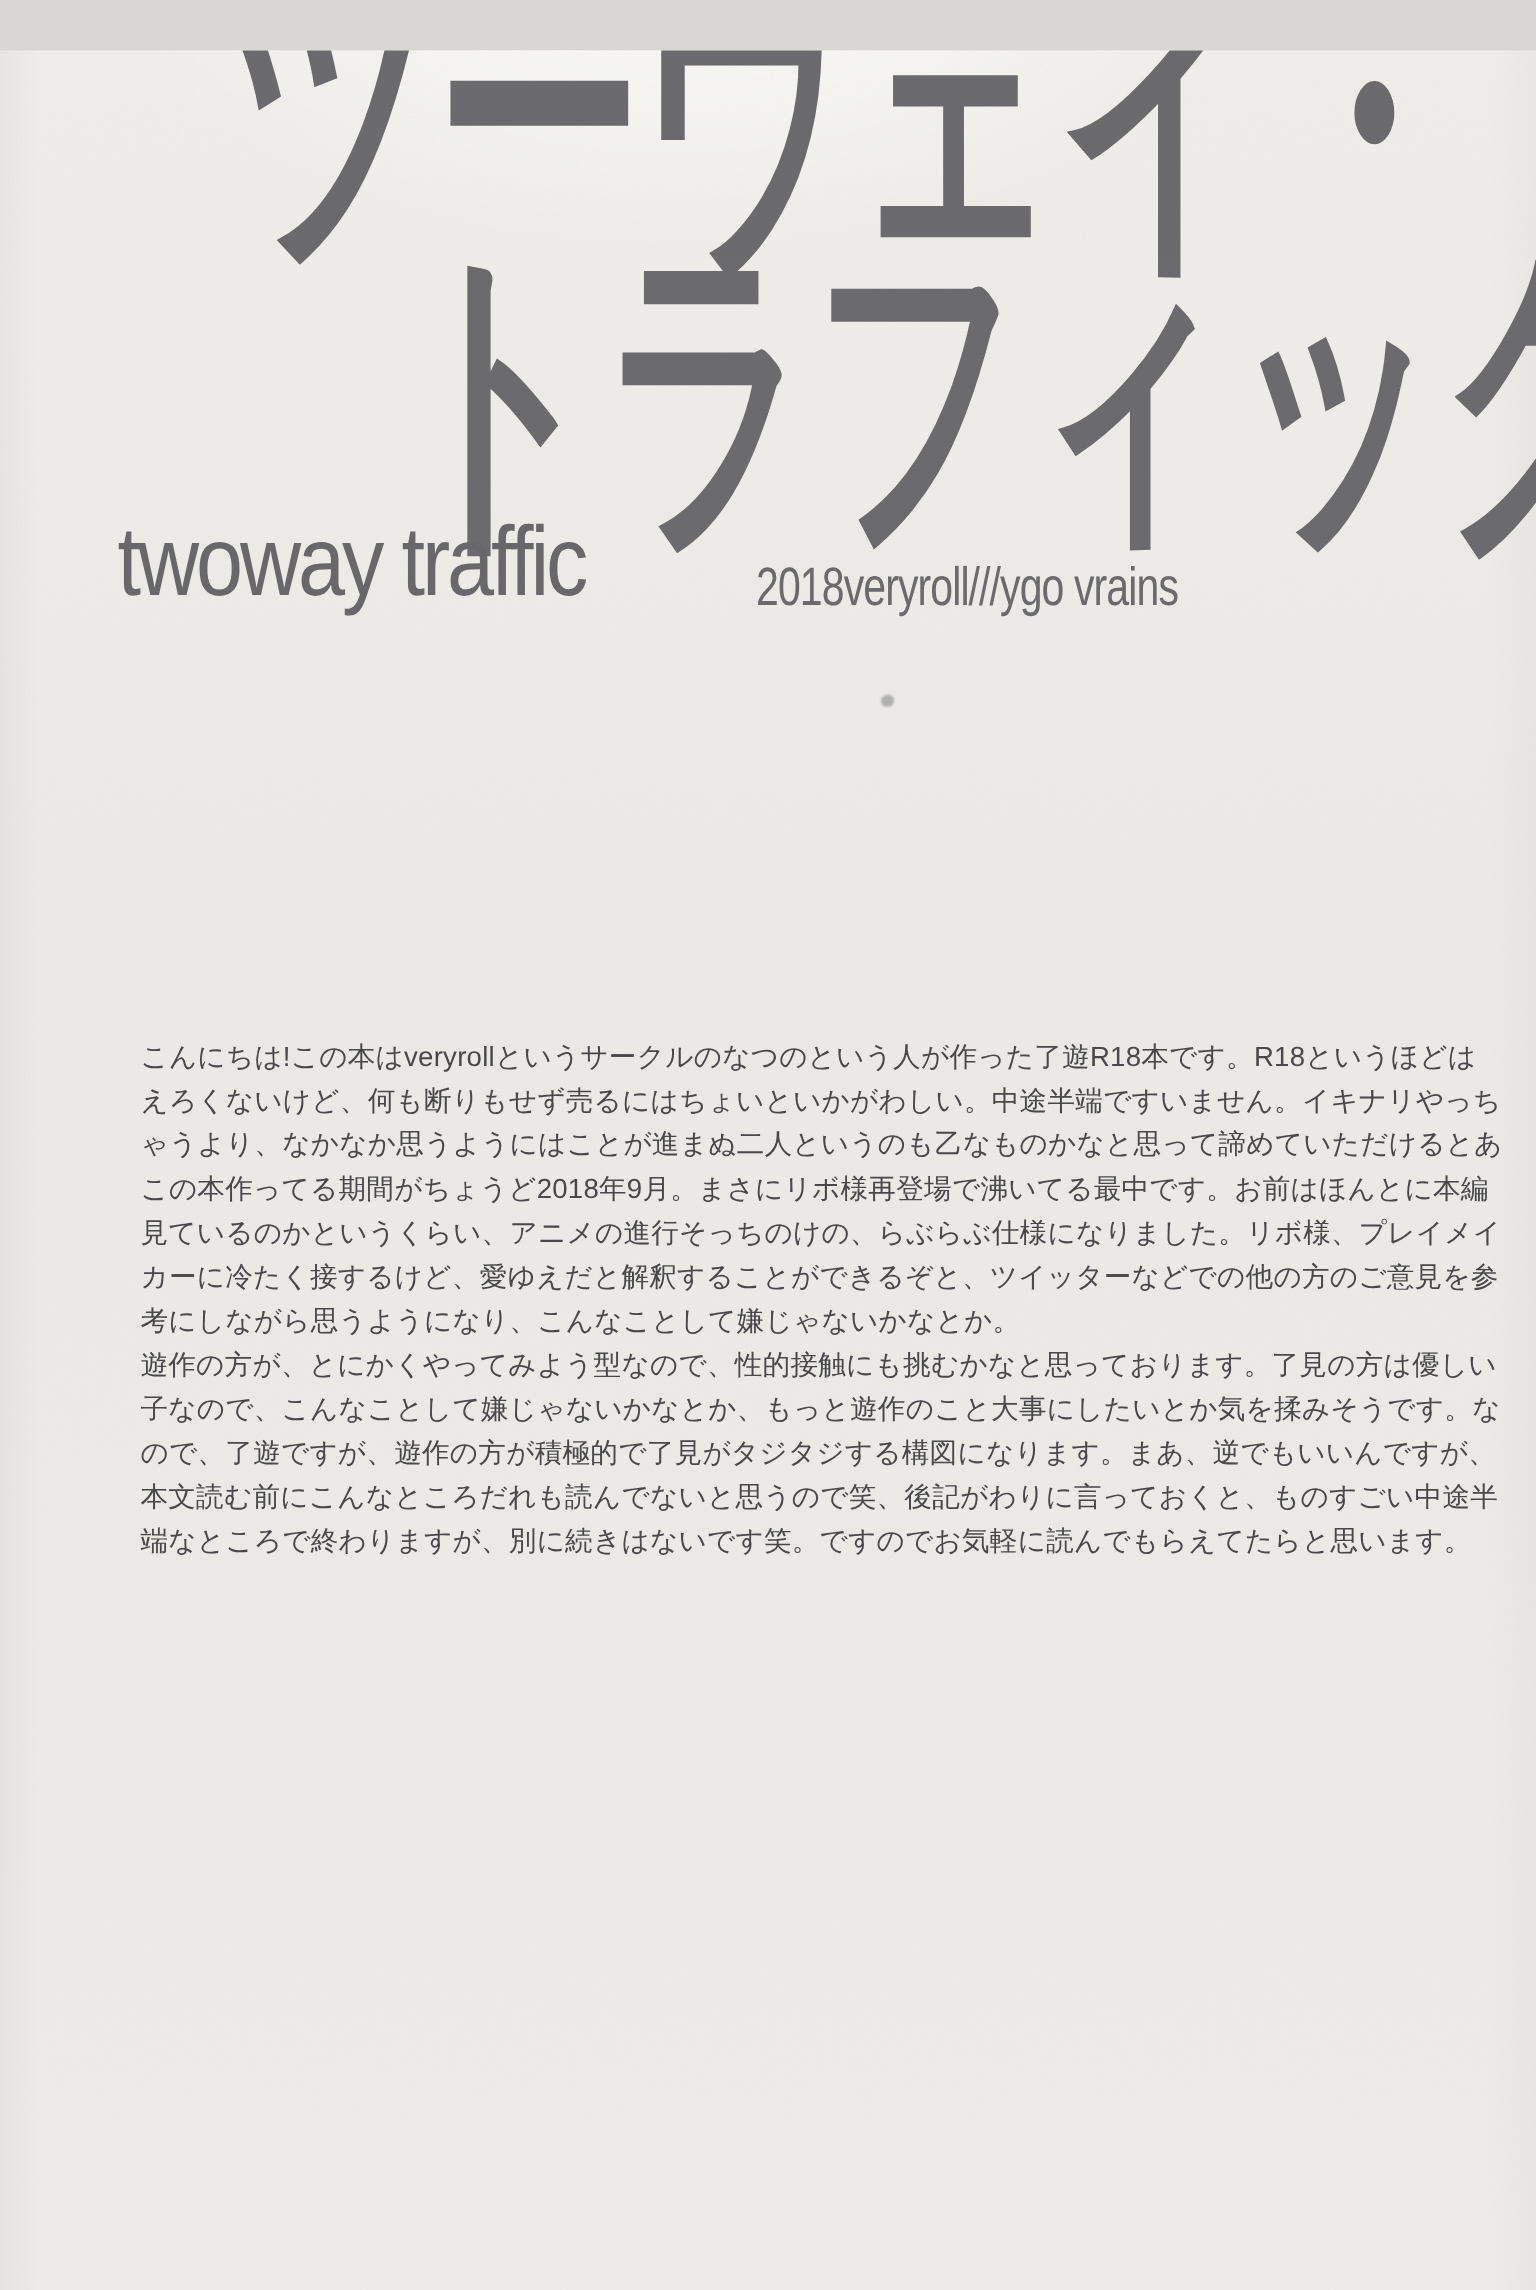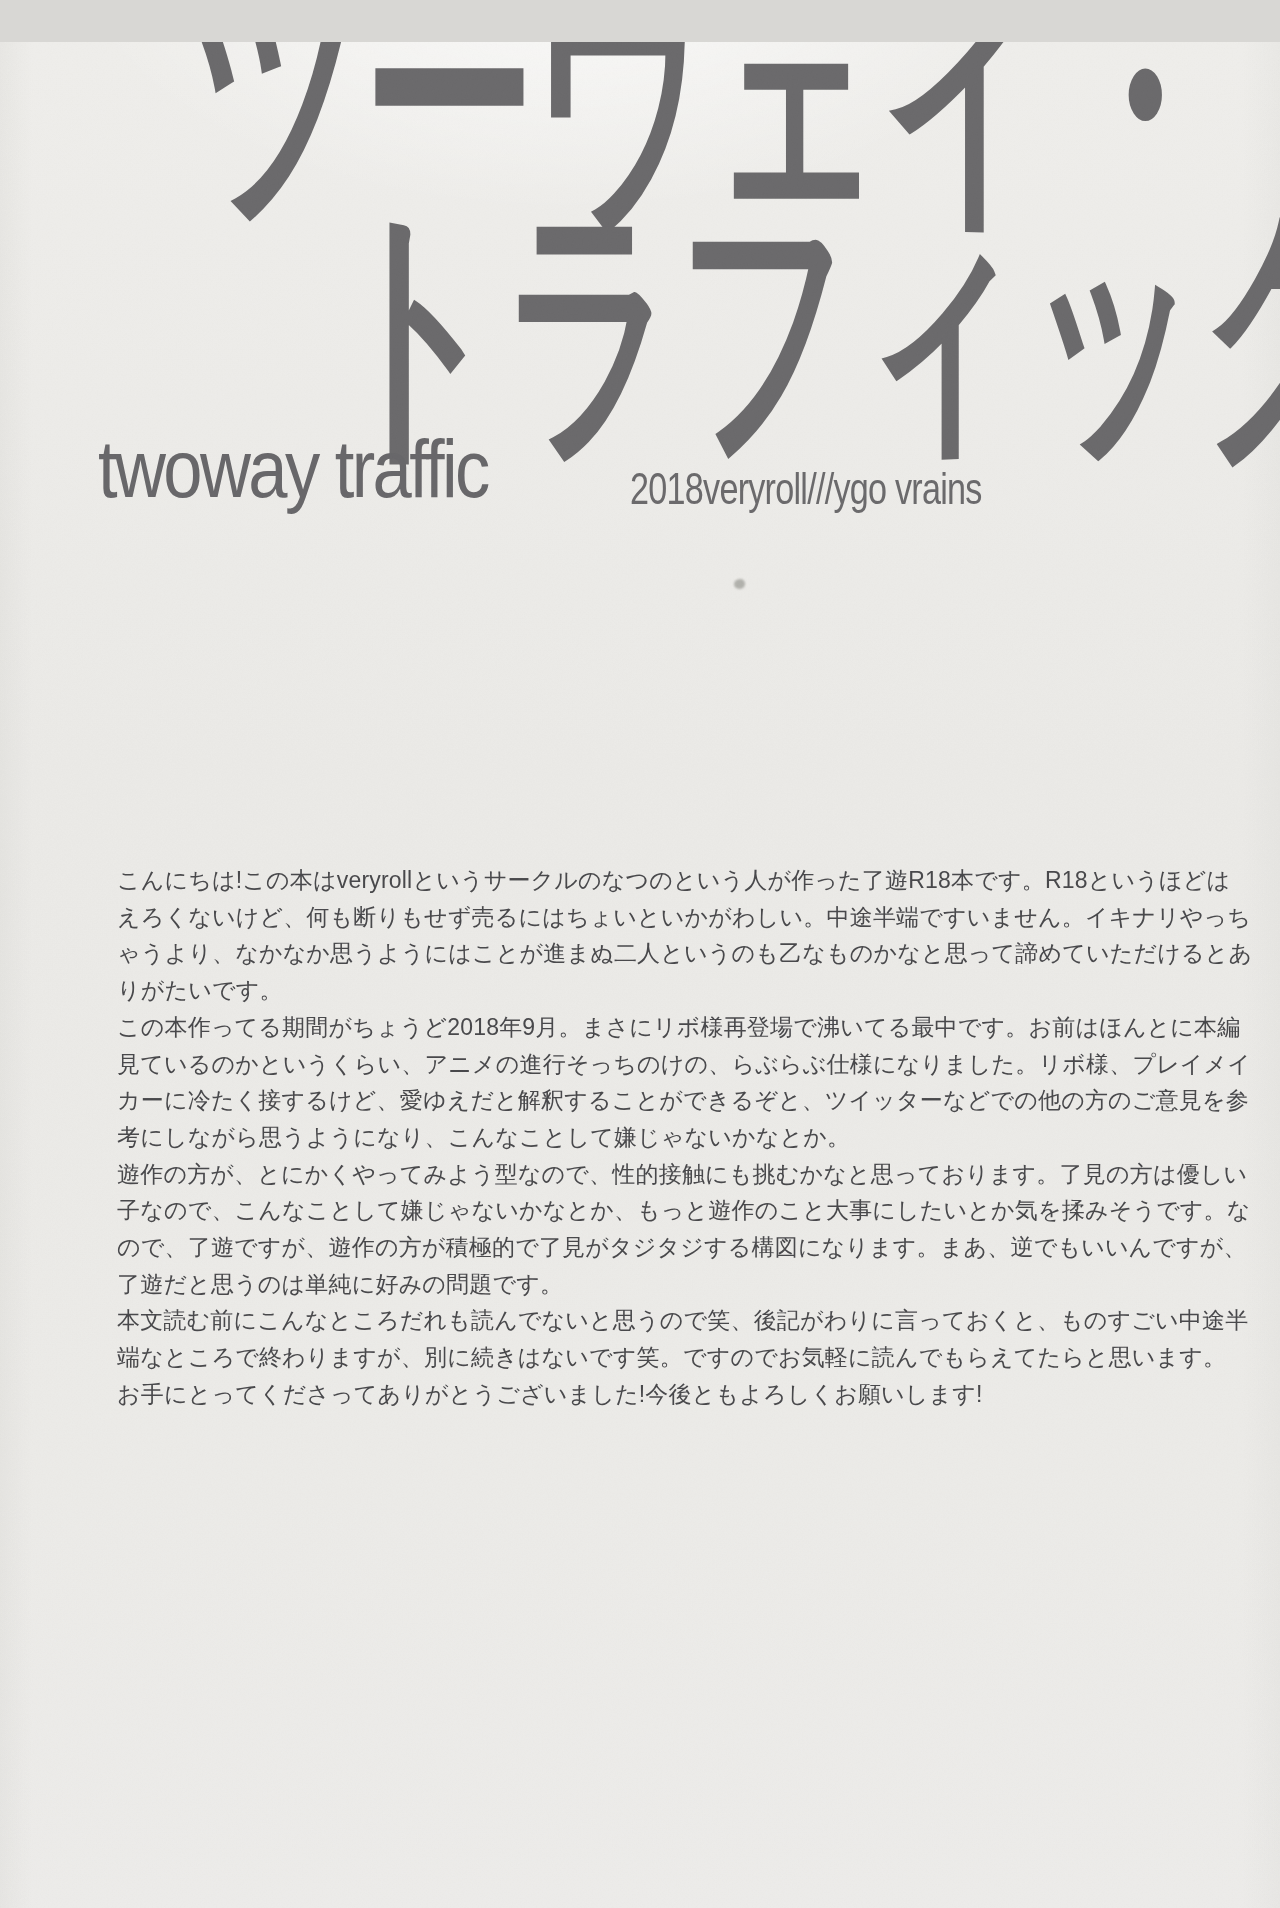--- a/index.html
+++ b/index.html
@@ -114,32 +114,29 @@
 
   <div class="en-title">twoway traffic</div>
   <div class="credit">2018veryroll///ygo vrains</div>
 
   <div class="speck"></div>
 
   <div class="afterword">
     <div class="aline">こんにちは!この本はveryrollというサークルのなつのという人が作った了遊R18本です。R18というほどは</div>
     <div class="aline">えろくないけど、何も断りもせず売るにはちょいといかがわしい。中途半端ですいません。イキナリやっち</div>
     <div class="aline">ゃうより、なかなか思うようにはことが進まぬ二人というのも乙なものかなと思って諦めていただけるとあ</div>
-    <div class="aline">りがたいです。</div>
     <div class="aline">この本作ってる期間がちょうど2018年9月。まさにリボ様再登場で沸いてる最中です。お前はほんとに本編</div>
     <div class="aline">見ているのかというくらい、アニメの進行そっちのけの、らぶらぶ仕様になりました。リボ様、プレイメイ</div>
     <div class="aline">カーに冷たく接するけど、愛ゆえだと解釈することができるぞと、ツイッターなどでの他の方のご意見を参</div>
     <div class="aline">考にしながら思うようになり、こんなことして嫌じゃないかなとか。</div>
     <div class="aline">遊作の方が、とにかくやってみよう型なので、性的接触にも挑むかなと思っております。了見の方は優しい</div>
     <div class="aline">子なので、こんなことして嫌じゃないかなとか、もっと遊作のこと大事にしたいとか気を揉みそうです。な</div>
     <div class="aline">ので、了遊ですが、遊作の方が積極的で了見がタジタジする構図になります。まあ、逆でもいいんですが、</div>
-    <div class="aline">了遊だと思うのは単純に好みの問題です。</div>
     <div class="aline">本文読む前にこんなところだれも読んでないと思うので笑、後記がわりに言っておくと、ものすごい中途半</div>
     <div class="aline">端なところで終わりますが、別に続きはないです笑。ですのでお気軽に読んでもらえてたらと思います。</div>
-    <div class="aline">お手にとってくださってありがとうございました!今後ともよろしくお願いします!</div>
   </div>
 
   <div class="bottom-edge"></div>
 
   <svg class="grain" width="1280" height="1908" xmlns="http://www.w3.org/2000/svg">
     <filter id="grainF">
       <feTurbulence type="fractalNoise" baseFrequency="0.8" numOctaves="2" stitchTiles="stitch"></feTurbulence>
       <feColorMatrix type="matrix" values="0 0 0 0 0.42  0 0 0 0 0.42  0 0 0 0 0.40  0 0 0 0.07 0"></feColorMatrix>
     </filter>
     <rect width="1280" height="1908" filter="url(#grainF)"></rect>

